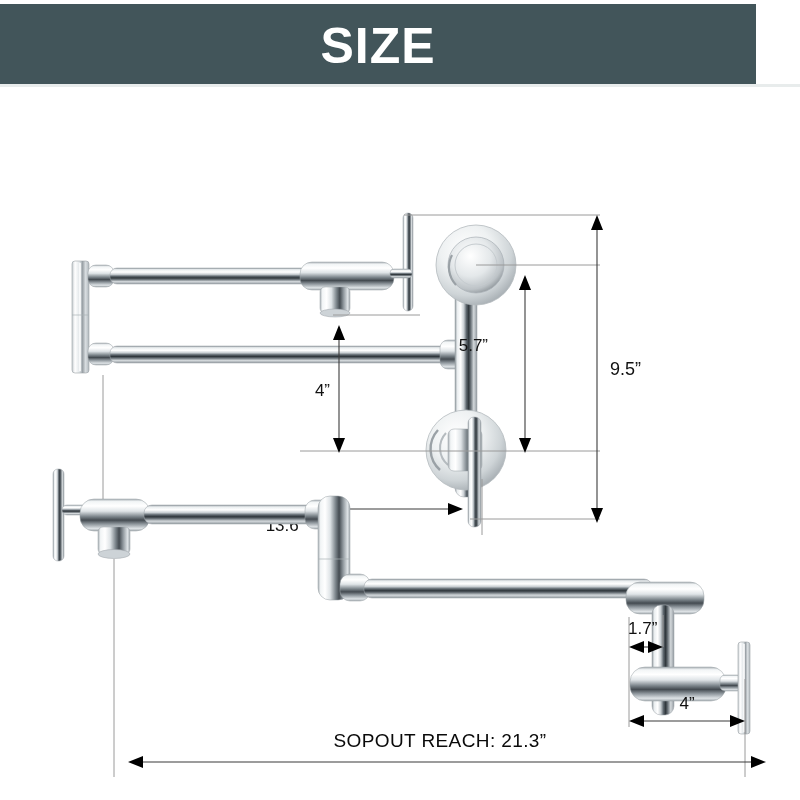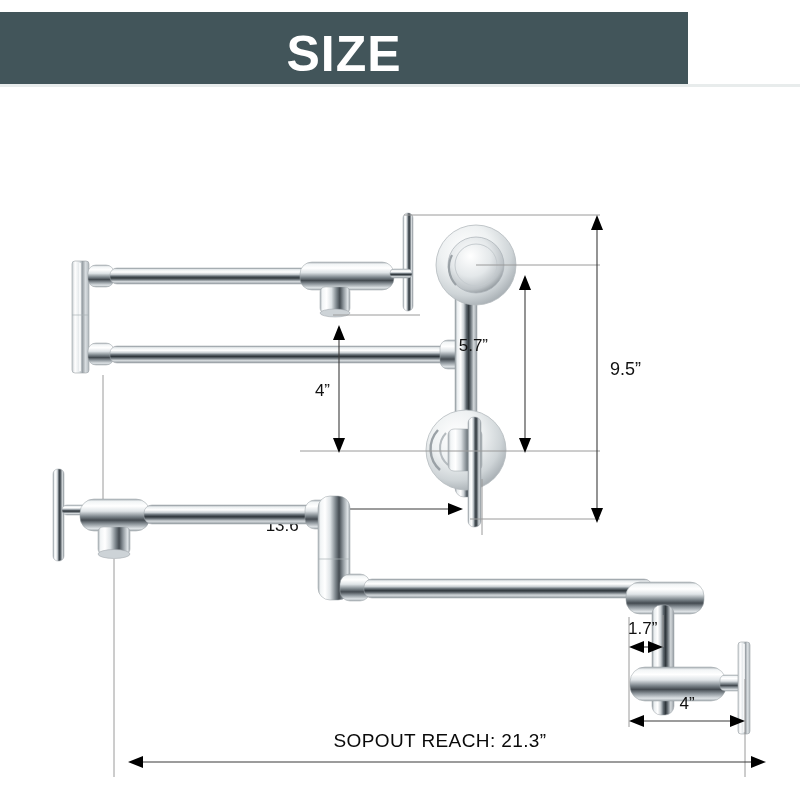--- a/index.html
+++ b/index.html
@@ -7,21 +7,21 @@
     width:800px;height:800px;
     background:#ffffff;
     font-family:"Liberation Sans", sans-serif;
     overflow:hidden;
     position:relative;
   }
   #wrap{position:relative;width:800px;height:800px;background:#fff;}
 
   
   .header{
-    position:absolute;left:0;top:12px;width:688px;height:84px;
+    position:absolute;left:0;top:4px;width:756px;height:84px;
     background:#42555a;
     display:flex;align-items:center;justify-content:center;
   }
   .header-title{
     color:#ffffff;
     font-size:50px;
     font-weight:bold;
     letter-spacing:1px;
     line-height:1;
     font-family:"Liberation Sans", sans-serif;

